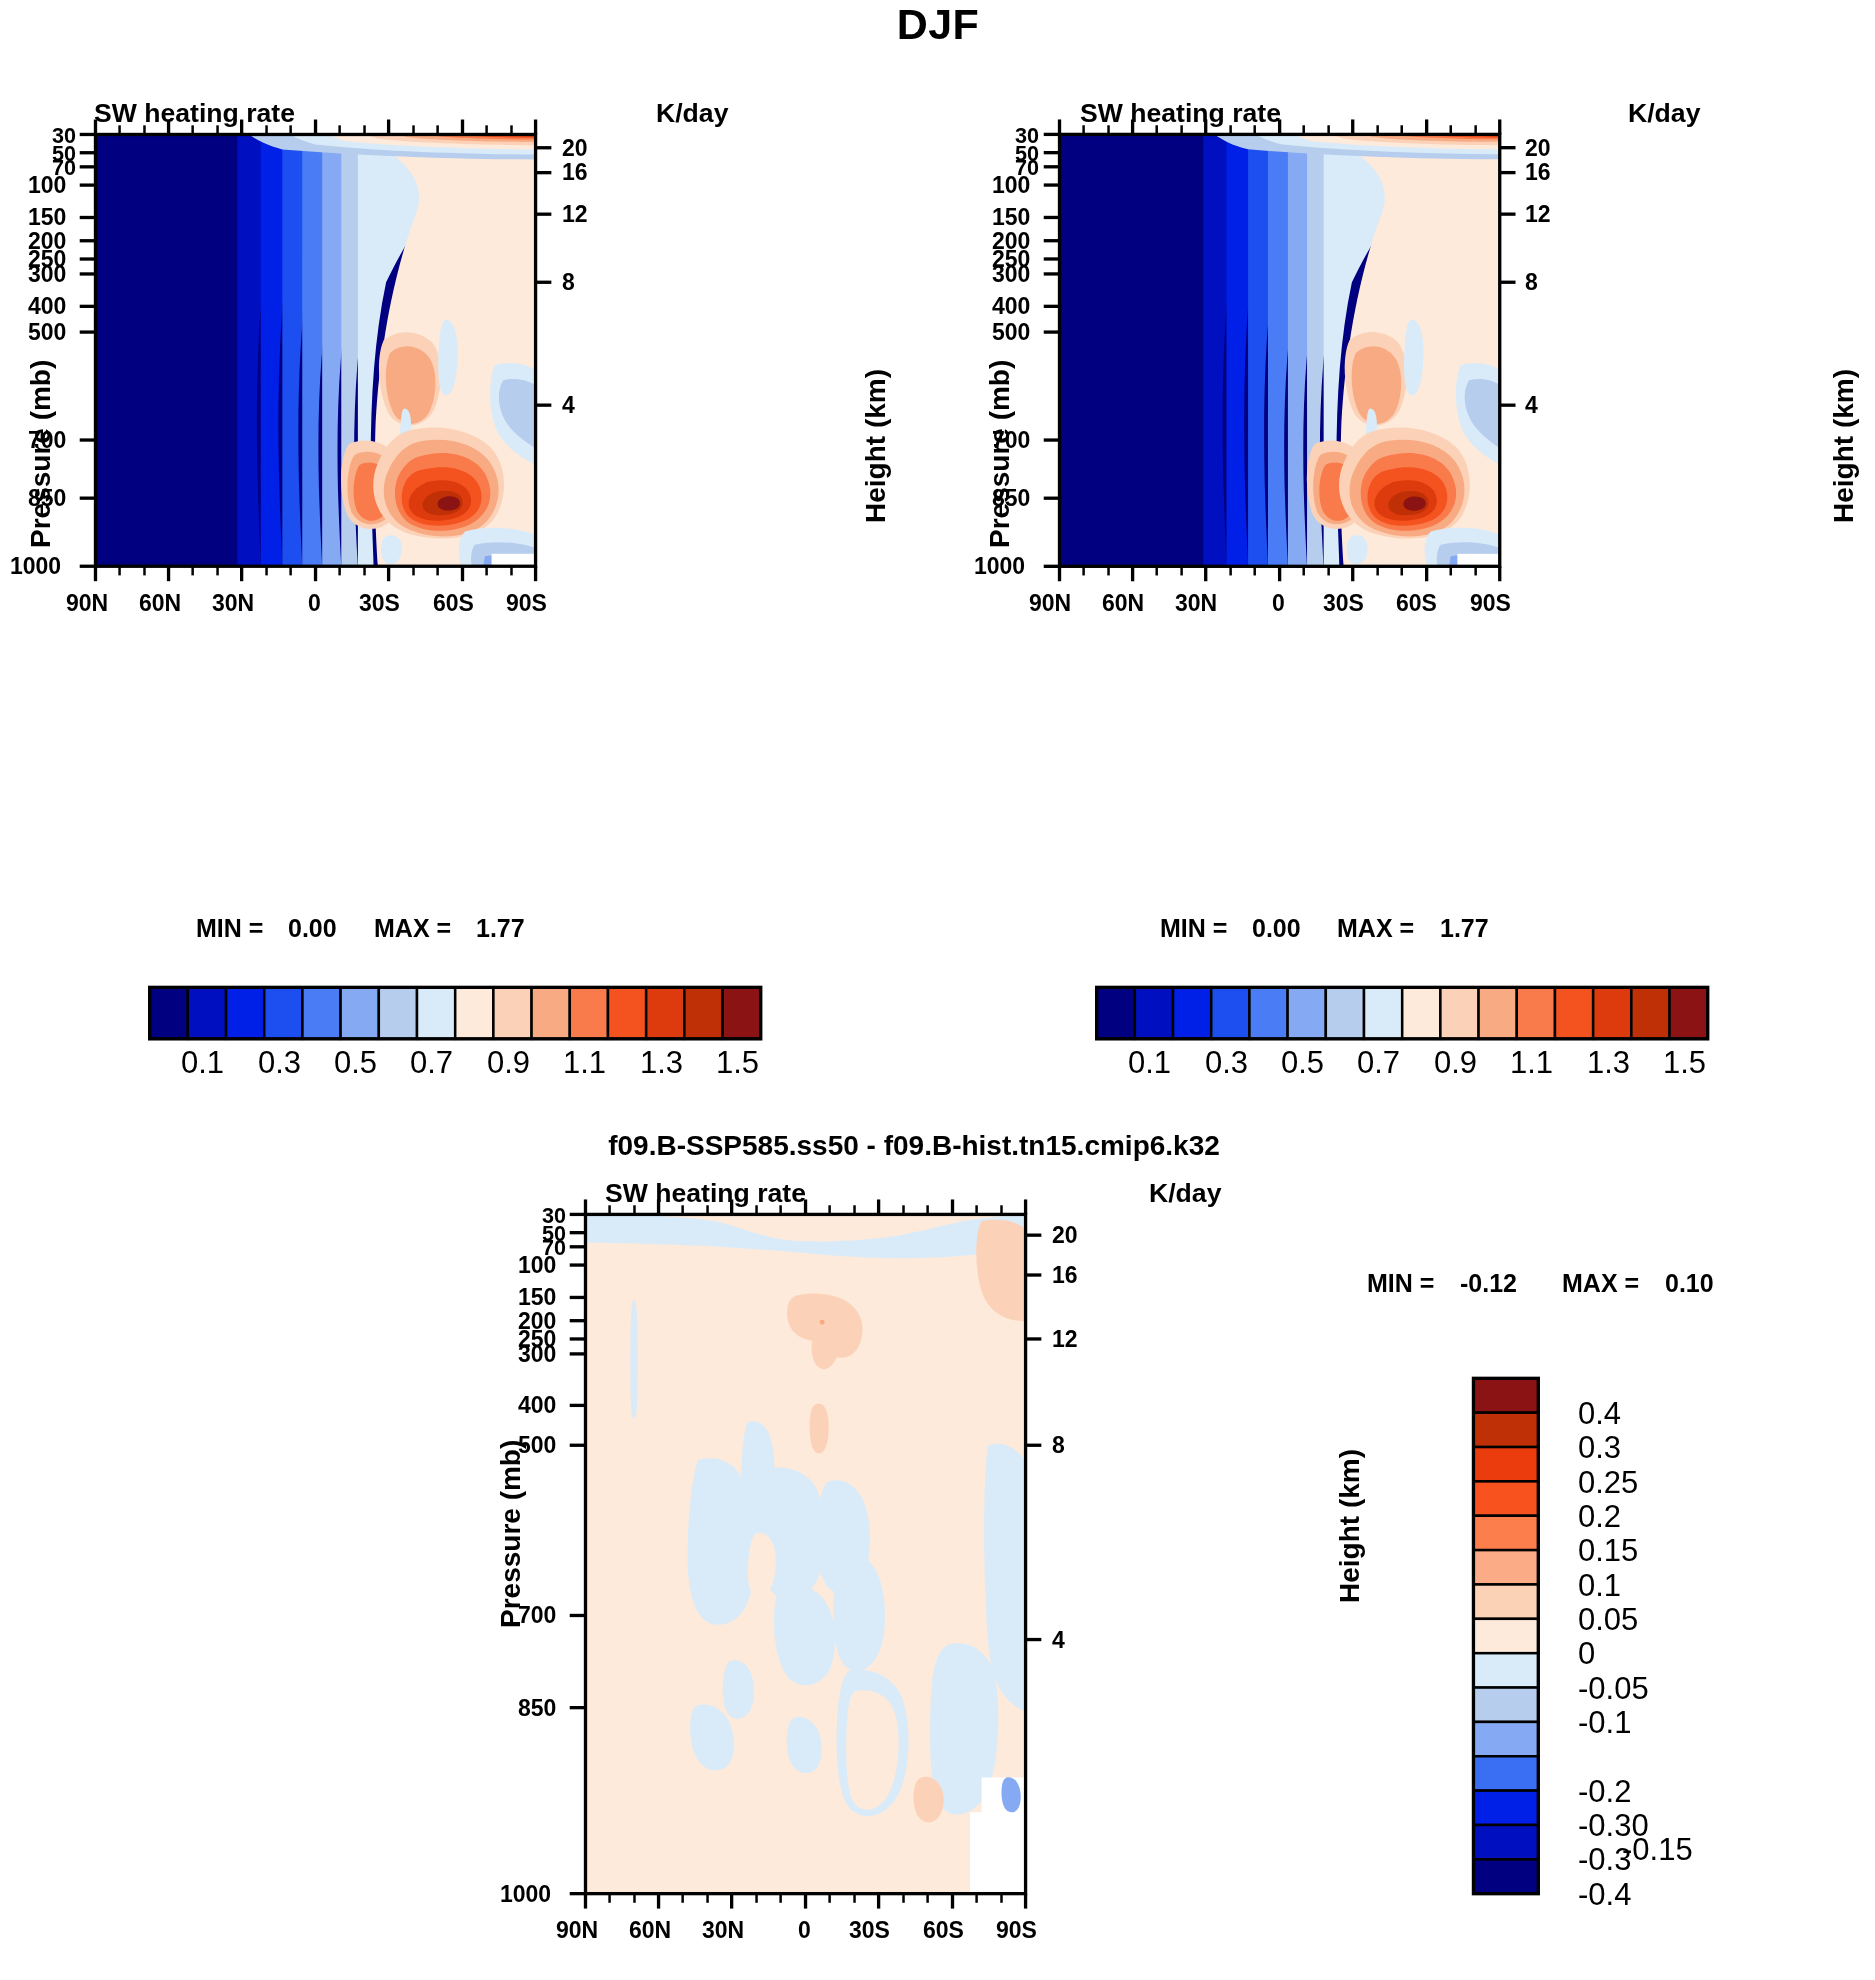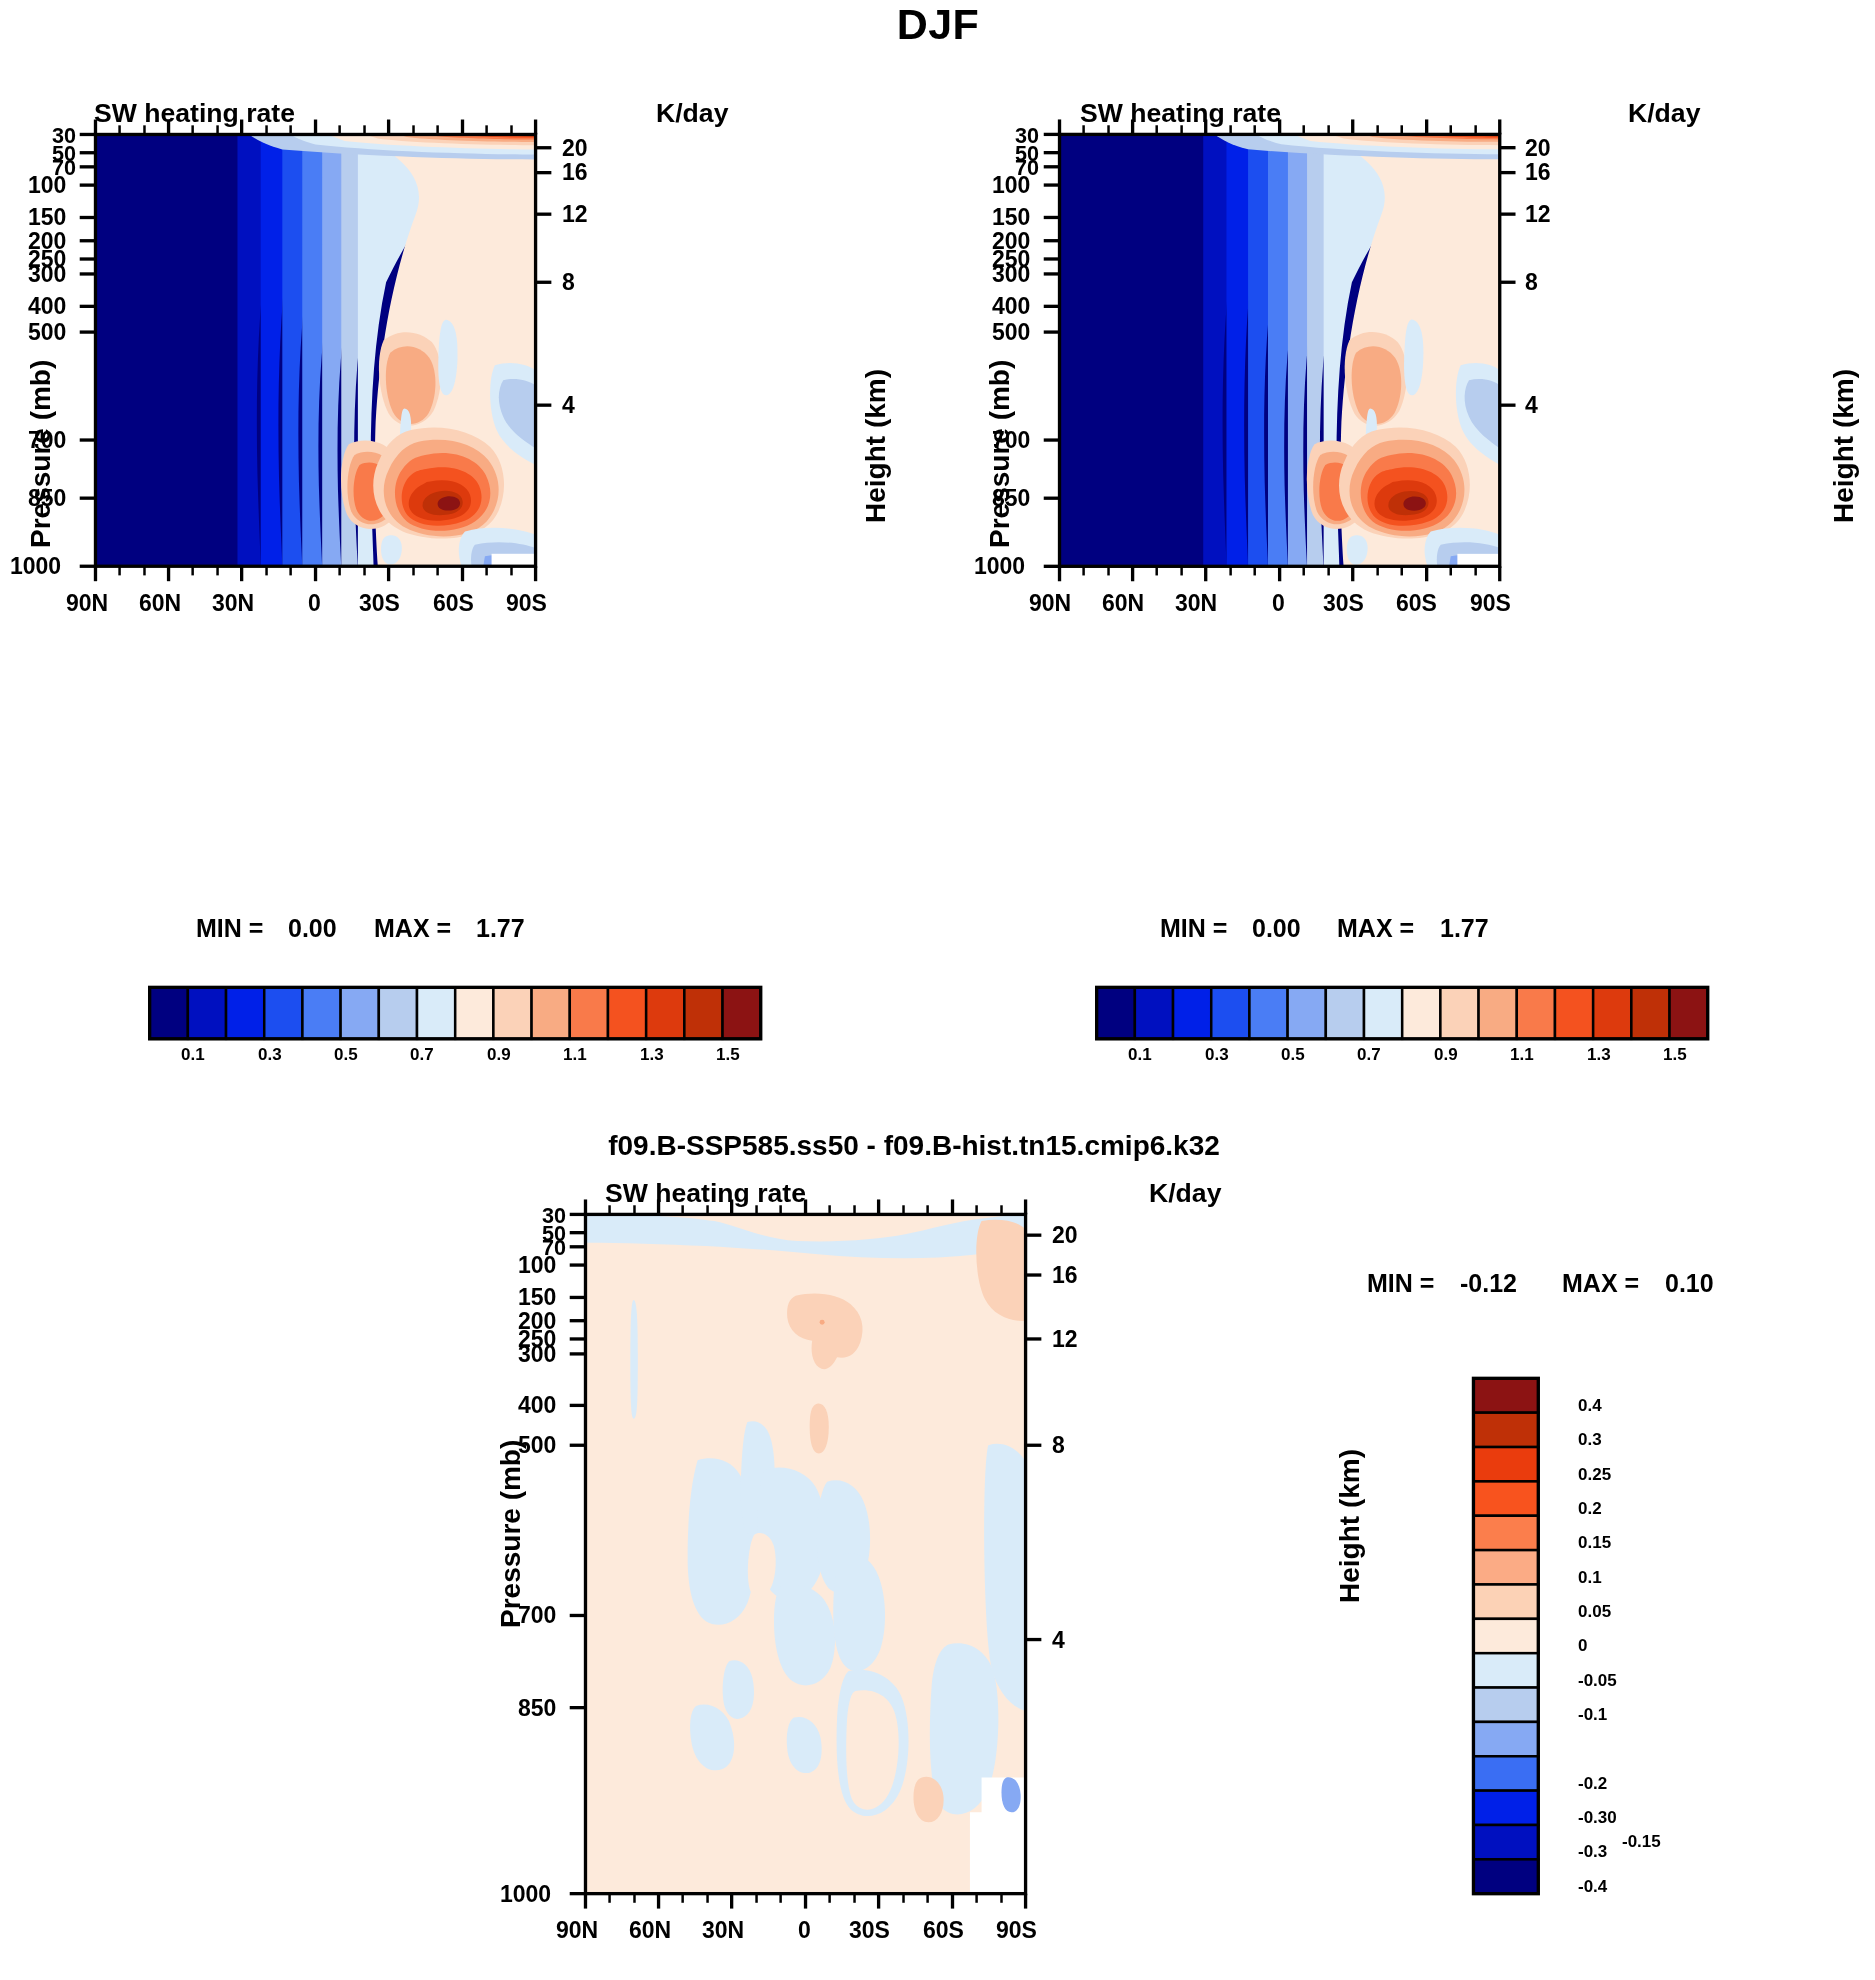--- a/index.html
+++ b/index.html
@@ -7,21 +7,21 @@
   .fig{position:relative;width:1876px;height:1980px;}
   .abs{position:absolute;}
   .suptitle{font-size:43px;font-weight:bold;letter-spacing:0.4px;}
   .paneltitle{font-size:28px;font-weight:bold;white-space:nowrap;}
   .sublabel{font-size:26.6px;font-weight:bold;white-space:nowrap;}
   .axlab{font-size:23px;font-weight:bold;white-space:nowrap;}
   .axlab-sm{font-size:21.6px;font-weight:bold;white-space:nowrap;}
   .axtitle{font-size:28px;font-weight:bold;white-space:nowrap;}
   .rot-left{transform:rotate(-90deg);transform-origin:left top;}
   .minmax{font-size:25px;font-weight:bold;white-space:nowrap;}
-  .cbtick{font-size:17px;font-weight:bold;white-space:nowrap;}
+  .cbtick{font-size:31px;font-weight:normal;white-space:nowrap;}
   svg{display:block;}
   .frame{fill:none;stroke:#000;stroke-width:4;}
   .tick{stroke:#000;stroke-width:4;}
   .tickmin{stroke:#000;stroke-width:3;}
   .cbcell{stroke:#000;stroke-width:3;}
 </style>
 </head>
 <body>
 
 <div class="fig">

